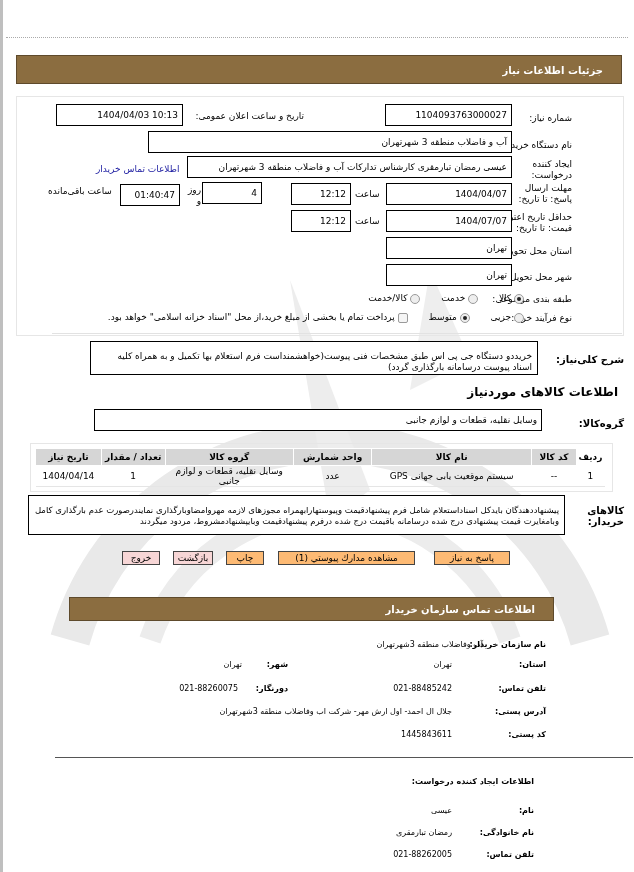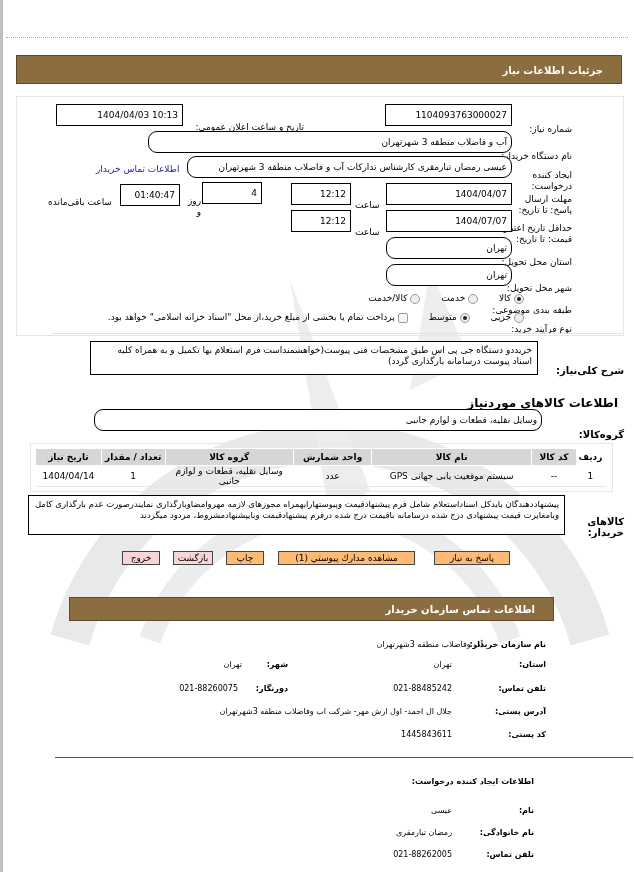--- a/index.html
+++ b/index.html
@@ -9,35 +9,35 @@
   }
   .frame-left { position:absolute; left:0; top:0; width:3px; height:872px; background:#bfbfbf; }
   .top-dots { position:absolute; left:6px; right:6px; top:37px; border-top:1px dotted #aaa; }
   .watermark { position:absolute; left:30px; top:240px; width:600px; height:430px; pointer-events:none; }
   .panel-header {
     position:absolute; background:#8b6d40; color:#fff; border:1px solid #5e4a2c;
     font-size:10px; font-weight:bold; direction:rtl; box-sizing:border-box;
   }
   .panel-header span { position:absolute; right:18px; top:50%; transform:translateY(-50%); }
   .main-panel { position:absolute; left:16px; top:96px; width:606px; height:238px; border:1px solid #e6e6e6; }
-  .lbl { position:absolute; direction:rtl; text-align:right; font-size:9px; line-height:11px;margin-top:11px; }
+  .lbl { position:absolute; direction:rtl; text-align:right; font-size:9px; line-height:11px; }
   .box {
     position:absolute; border:1px solid #000; background:#fff; box-sizing:border-box;
     font-size:9px; padding:0 4px; display:flex; align-items:center; overflow:hidden; white-space:nowrap;
   }
-  .box.r { direction:rtl; justify-content:flex-start;border-radius:9px; }
+  .box.r { direction:rtl; justify-content:flex-start; }
   .box.ltrv { direction:ltr; justify-content:flex-end; }
   .link { position:absolute; color:#1b1ba0; font-size:9px; direction:rtl; }
   .radio { display:inline-block; width:8px; height:8px; border-radius:50%; border:1px solid #9a9a9a; background:#eee; vertical-align:middle; position:relative; }
   .radio.on::after { content:""; position:absolute; left:2px; top:2px; width:4px; height:4px; border-radius:50%; background:#222; }
   .chk { display:inline-block; width:8px; height:8px; border:1px solid #9a9a9a; background:#f5f5f5; vertical-align:middle; border-radius:2px; }
   .row-opts { position:absolute; direction:rtl; font-size:9px; white-space:nowrap; }
   .row-opts .opt { margin-left:18px; }
   .sep { position:absolute; left:52px; width:570px; border-top:1px solid #e2e2e2; }
-  .desc-box { position:absolute; border:1px solid #000; background:#fff; direction:rtl; font-size:9px; line-height:11px; padding:3px 5px; box-sizing:border-box; }
+  .desc-box { position:absolute; border:1px solid #000; background:#fff; direction:rtl; font-size:9px; line-height:11px; padding:9px 5px; box-sizing:border-box; }
   .bold { font-weight:bold; }
   table.items { position:absolute; left:35px; top:448px; width:570px; border-collapse:collapse; direction:rtl; font-size:9px; }
   table.items th { background:#d6d6d6; color:#000; font-weight:bold; height:16px; border:1px solid #fff; padding:0 1px; text-align:center; }
   table.items th.rn { background:#fff; }
   table.items td { height:20px; text-align:center; padding:0 3px; border-bottom:1px solid #e5e5e5; }
   .btn { position:absolute; height:14px; border:1px solid #444; font-size:9px; display:flex; align-items:center; justify-content:center; direction:rtl; box-sizing:border-box; }
   .btn.g { background:#fdba74; }
   .btn.p { background:#f7d6d6; }
   .contact-lbl { position:absolute; direction:rtl; font-size:8px; font-weight:bold; }
   .contact-val { position:absolute; direction:rtl; font-size:8px; }

